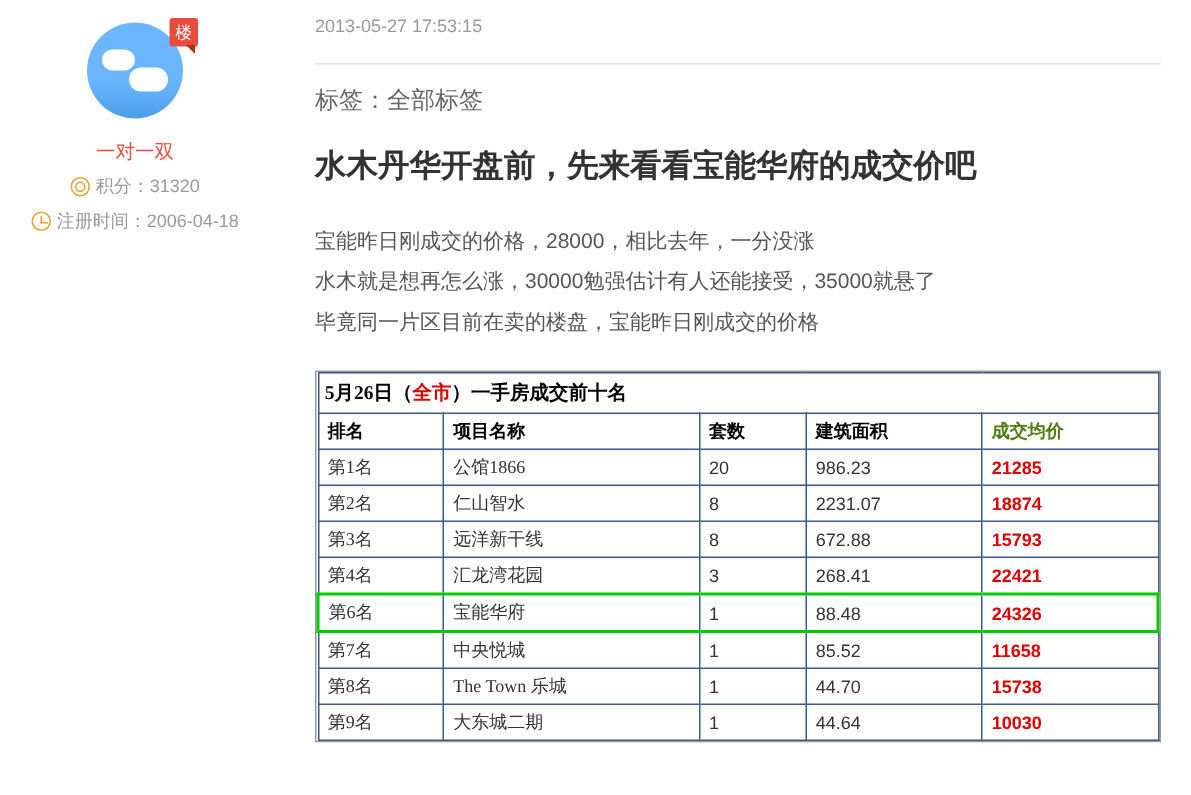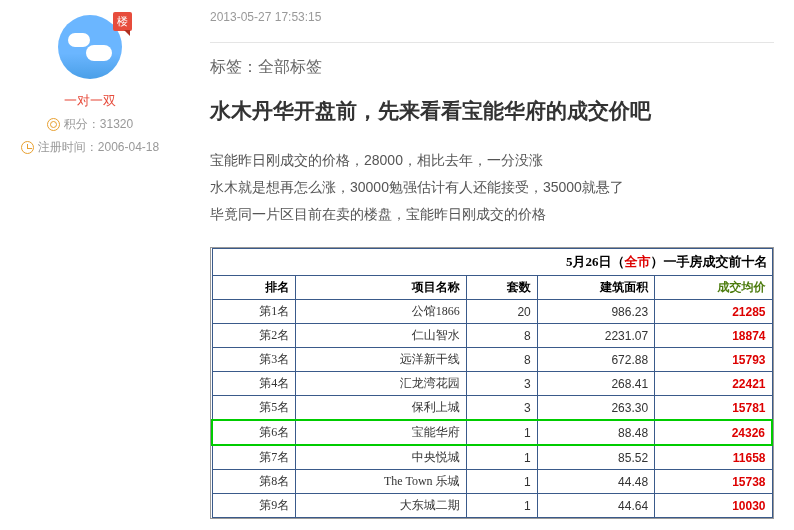--- a/index.html
+++ b/index.html
@@ -20,21 +20,21 @@
 .clock-icon { display: inline-block; width: 13px; height: 13px; border: 1.5px solid #e8a030; border-radius: 50%; position: relative; }
 .clock-icon::after { content: ''; position: absolute; width: 4px; height: 4px; border-left: 1.5px solid #e8a030; border-bottom: 1.5px solid #e8a030; top: 2px; left: 5px; }
 .main { flex: 1; padding: 10px 20px 0 30px; border-left: 0px solid #eee; }
 .timestamp { color: #999; font-size: 12px; margin-bottom: 18px; }
 .divider { border: none; border-top: 1px solid #e5e5e5; margin: 0 0 14px 0; }
 .tags { color: #666; font-size: 16px; margin-bottom: 18px; }
 .title { font-size: 21px; font-weight: bold; color: #333; margin-bottom: 22px; line-height: 1.4; }
 .content { color: #555; font-size: 14px; line-height: 1.9; margin-bottom: 20px; }
 .table-wrap { border: 1px solid #999; background: #fff; padding: 0; }
 .data-table { width: 100%; border-collapse: collapse; font-size: 12px; }
-.data-table th, .data-table td { border: 1px solid #3a5a8a; padding: 3px 6px; text-align: right; font-family: SimSun, serif; margin-left: 20px; }
+.data-table th, .data-table td { border: 1px solid #3a5a8a; padding: 3px 6px; text-align: left; font-family: SimSun, serif; margin-left: 20px; }
 .table-title-row th { padding: 4px; font-size: 13px; font-weight: bold; color: #000; }
 .table-title-row .red { color: #d00; }
 .header-row th { font-weight: bold; color: #000; background: #fff; }
 .header-row th.price-head { color: #4d7c0f; }
 .data-table td.price { color: #d00; font-weight: bold; font-family: Arial; }
 .data-table td.num { font-family: Arial; }
 .hl-row td { border-top: 2px solid #0c0; border-bottom: 2px solid #0c0; }
 .hl-row td:first-child { border-left: 2px solid #0c0; }
 .hl-row td:last-child { border-right: 2px solid #0c0; }
 </style>
@@ -110,46 +110,39 @@
               <td class="num">672.88</td>
               <td class="price">15793</td>
             </tr>
             <tr>
               <td>第4名</td>
               <td>汇龙湾花园</td>
               <td class="num">3</td>
               <td class="num">268.41</td>
               <td class="price">22421</td>
             </tr>
-            <tr>
-              <td>第5名</td>
-              <td>保利上城</td>
-              <td class="num">3</td>
-              <td class="num">263.30</td>
-              <td class="price">15781</td>
-            </tr>
             <tr class="hl-row">
               <td>第6名</td>
               <td>宝能华府</td>
               <td class="num">1</td>
               <td class="num">88.48</td>
               <td class="price">24326</td>
             </tr>
             <tr>
               <td>第7名</td>
               <td>中央悦城</td>
               <td class="num">1</td>
               <td class="num">85.52</td>
               <td class="price">11658</td>
             </tr>
             <tr>
               <td>第8名</td>
               <td>The Town 乐城</td>
               <td class="num">1</td>
-              <td class="num">44.48</td>
+              <td class="num">44.70</td>
               <td class="price">15738</td>
             </tr>
             <tr>
               <td>第9名</td>
               <td>大东城二期</td>
               <td class="num">1</td>
               <td class="num">44.64</td>
               <td class="price">10030</td>
             </tr>
           </tbody>

